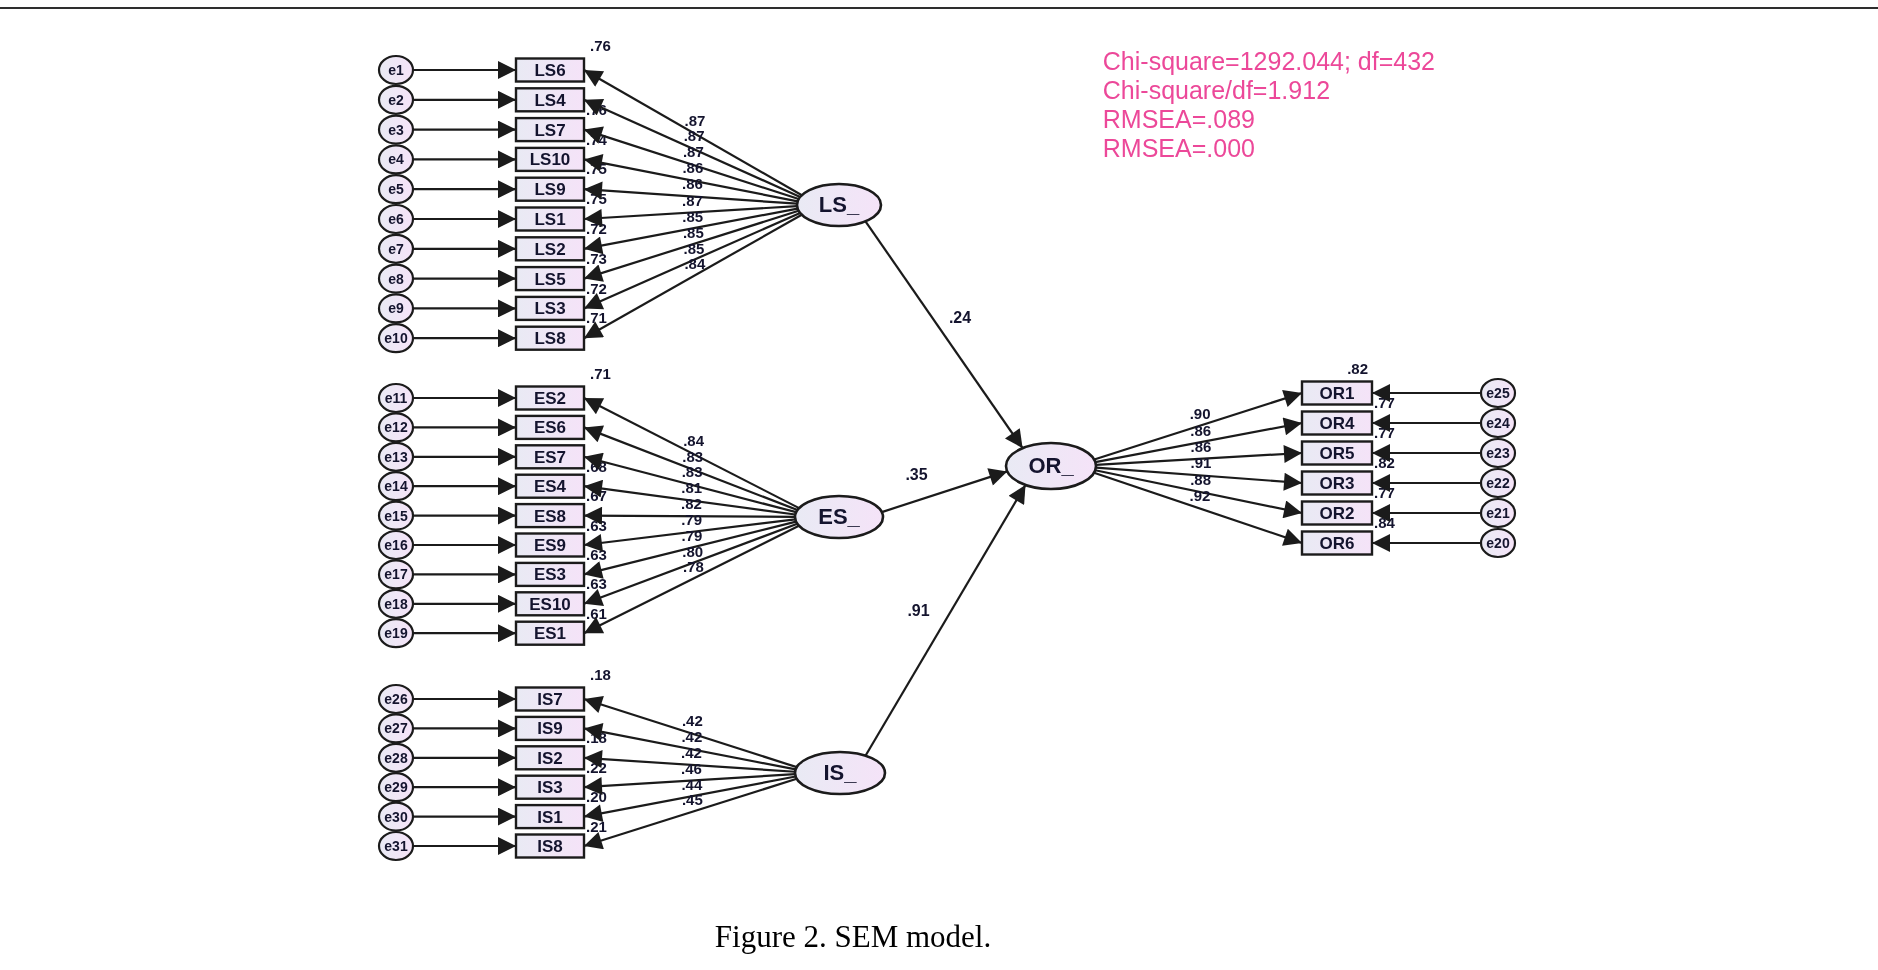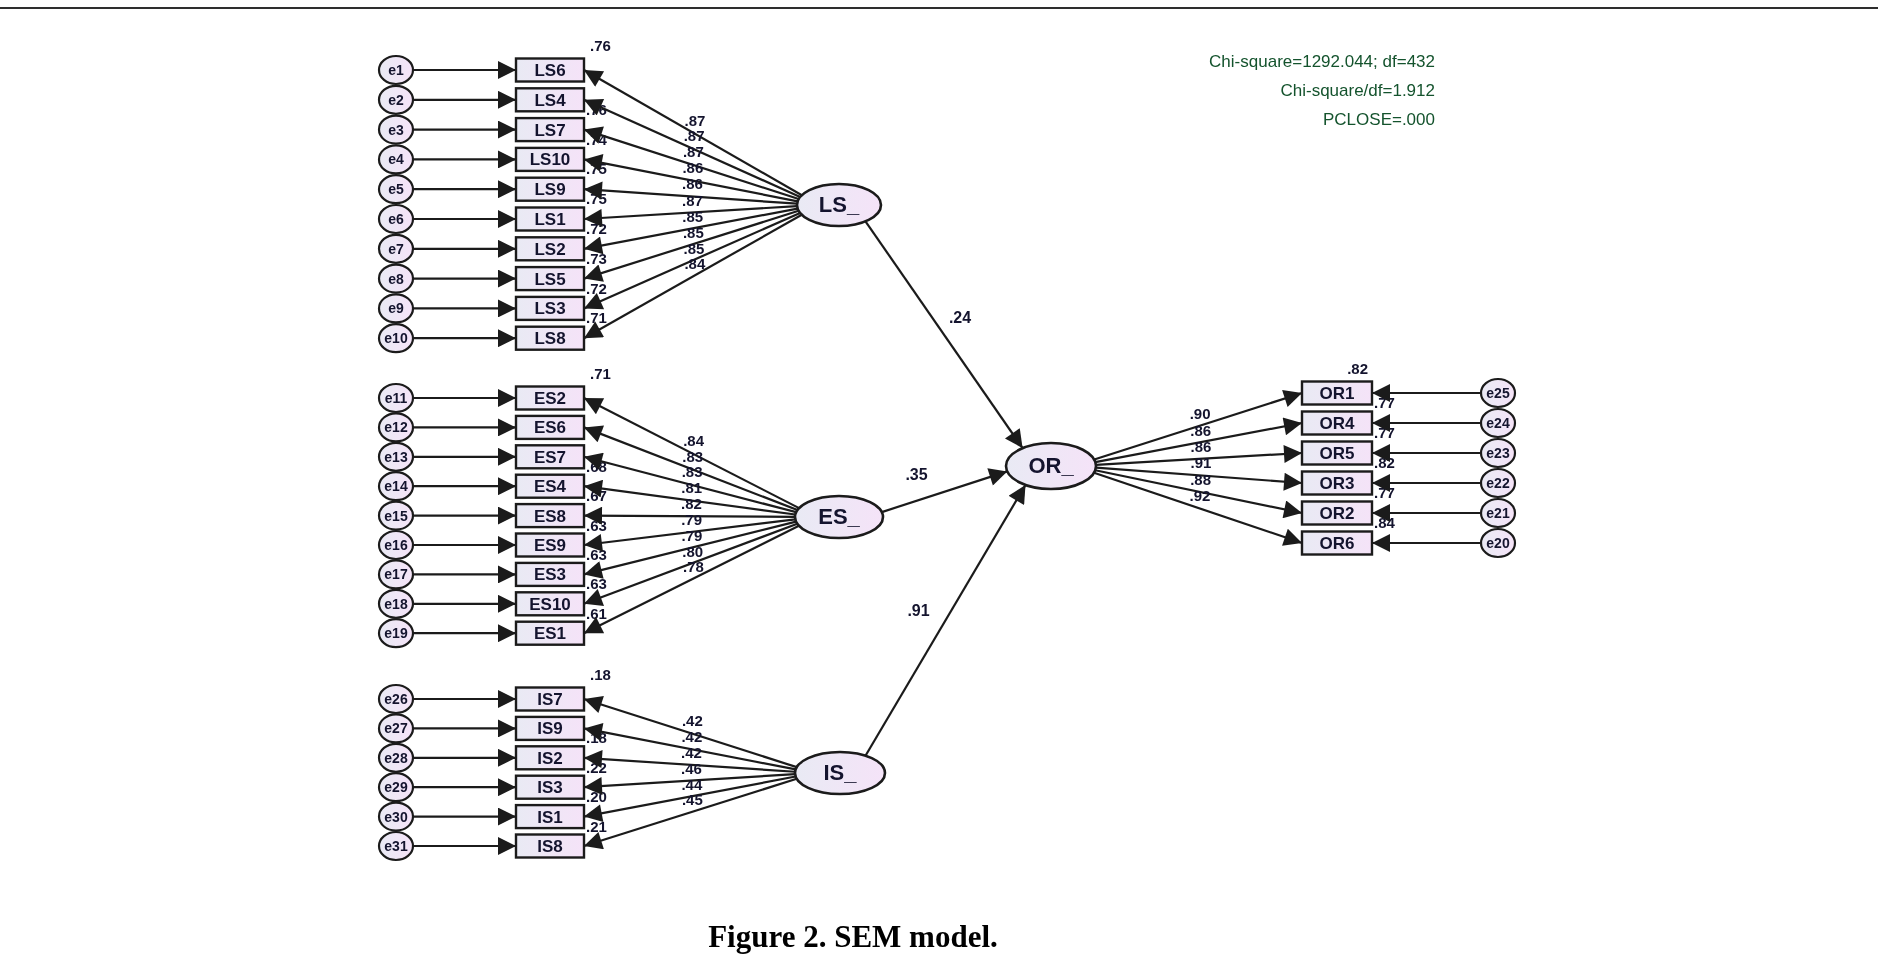--- a/index.html
+++ b/index.html
@@ -1,22 +1,22 @@
 <!DOCTYPE html>
 <html><head>
 <meta charset="utf-8">
 <style>
   html,body{margin:0;padding:0;background:#ffffff;}
   .page{position:relative;width:1878px;height:970px;background:#ffffff;overflow:hidden;
         font-family:"Liberation Sans",sans-serif;}
   #sem-svg{position:absolute;left:0;top:0;}
-  .stats{position:absolute;top:47px;right:443px;text-align:right;
-         font-size:17px;line-height:29px;color:#14532d;}
+  .stats{position:absolute;top:47px;right:443px;
+         font-size:25px;line-height:29px;color:#ec4899;}
   .caption{position:absolute;top:919px;left:653px;width:400px;text-align:center;
-           font-family:"Liberation Serif",serif;font-weight:bold;font-size:31px;color:#000;}
+           font-family:"Liberation Serif",serif;font-weight:normal;font-size:31px;color:#000;}
 </style>
 </head>
 <body>
 
 <div class="page">
   <svg id="sem-svg" width="1878" height="970" viewBox="0 0 1878 970">
       <defs>
         <linearGradient id="ng" x1="0" y1="0" x2="1" y2="0">
           <stop offset="0" stop-color="#e9eaf4"></stop>
           <stop offset="1" stop-color="#f5e3f8"></stop>
@@ -282,17 +282,18 @@
       <text x="1200.6156210383515" y="484.61659905643717" font-size="15" text-anchor="middle" font-family="&quot;Liberation Sans&quot;, sans-serif" font-weight="bold" fill="#14142e">.88</text>
       <text x="1200.010578995101" y="500.8727521381429" font-size="15" text-anchor="middle" font-family="&quot;Liberation Sans&quot;, sans-serif" font-weight="bold" fill="#14142e">.92</text>
       <text x="960.054279013774" y="322.72379503960707" font-size="16" text-anchor="middle" font-family="&quot;Liberation Sans&quot;, sans-serif" font-weight="bold" fill="#14142e">.24</text>
       <text x="916.5138688623261" y="479.7338932832205" font-size="16" text-anchor="middle" font-family="&quot;Liberation Sans&quot;, sans-serif" font-weight="bold" fill="#14142e">.35</text>
       <text x="918.5" y="616.3241202418897" font-size="16" text-anchor="middle" font-family="&quot;Liberation Sans&quot;, sans-serif" font-weight="bold" fill="#14142e">.91</text>
     </svg>
 
   <div class="stats">
     <div>Chi-square=1292.044; df=432</div>
     <div>Chi-square/df=1.912</div>
-    <div>PCLOSE=.000</div>
+    <div>RMSEA=.089</div>
+    <div>RMSEA=.000</div>
   </div>
 
   <div class="caption">Figure 2. SEM model.</div>
 </div>
 
 </body></html>

